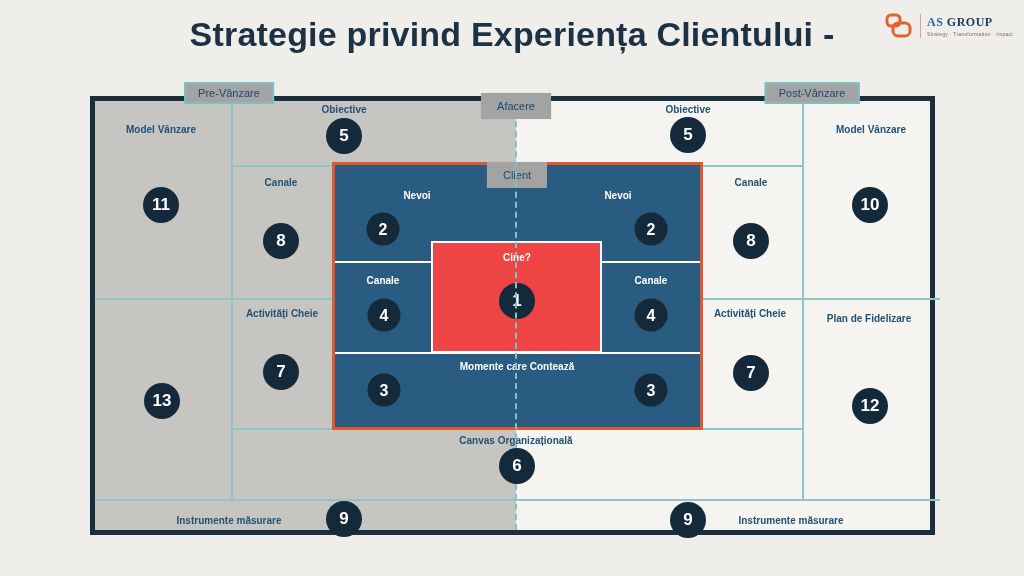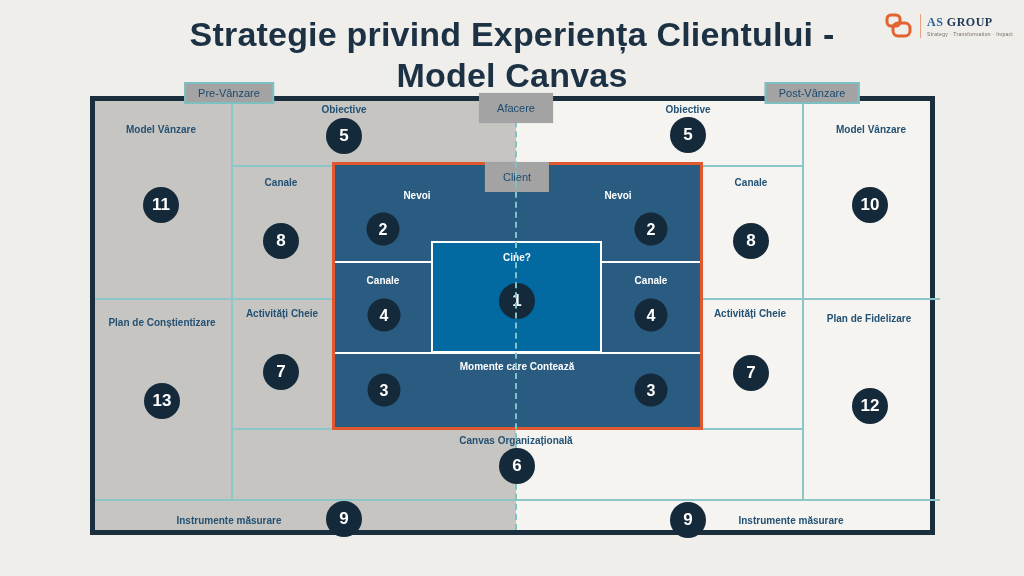--- a/index.html
+++ b/index.html
@@ -30,38 +30,37 @@
   .circle { position:absolute; transform:translate(-50%,-50%); background:#14293a; color:#fff;
             border-radius:50%; display:flex; align-items:center; justify-content:center;
             font-weight:700; z-index:4; }
   .c36 { width:36px; height:36px; font-size:17px; }
   .c33 { width:33px; height:33px; font-size:16px; }
 
   
   .tab { position:absolute; transform:translateX(-50%); background:#a3a3a3; color:#1d4a6e;
          font-weight:400; font-size:11px; padding:3px 12px; z-index:6; white-space:nowrap; }
   .tab.teal { border:2px solid #7cc0c2; }
-  .tab.plain { border:6px solid #a3a3a3; box-shadow:0 0 0 1px rgba(0,0,0,.02); }
+  .tab.plain { border:4px solid #a3a3a3; box-shadow:0 0 0 1px rgba(0,0,0,.02); }
 
   
   .orange-box { position:absolute; left:237px; top:61px; width:371px; height:268px;
                 background:#2a5b80; border:3px solid #e2582e; z-index:2; }
   .wl { position:absolute; background:#ffffff; z-index:3; }
   .cine-box { position:absolute; left:96px; top:76px; width:171px; height:112px;
-              border:2px solid #ffffff; background:#0369a1; z-index:4; }
+              border:2px solid #ffffff; background:#ef4444; z-index:4; }
   .wlbl { color:#ffffff; }
 </style>
 </head>
 <body>
 
 <div class="page">
 
   <div class="title">
     <span>Strategie privind Experiența Clientului -</span><br>
-    <span>Model Canvas</span>
   </div>
 
   <div class="logo">
     <svg width="30" height="28" viewBox="0 0 30 28">
       <rect x="3" y="3" width="13" height="11" rx="4" fill="none" stroke="#e2632f" stroke-width="3"></rect>
       <rect x="9" y="11" width="17" height="13" rx="5" fill="none" stroke="#e2632f" stroke-width="3"></rect>
     </svg>
     <div class="logo-divider"></div>
     <div>
       <div class="logo-name">
@@ -82,21 +81,20 @@
     <div class="tl" style="left:0; top:197px; width:237px; height:2px;"></div>
     <div class="tl" style="left:608px; top:197px; width:237px; height:2px;"></div>
     <div class="tl" style="left:136px; top:327px; width:101px; height:2px;"></div>
     <div class="tl" style="left:608px; top:327px; width:101px; height:2px;"></div>
     <div class="tl" style="left:0; top:398px; width:845px; height:2px;"></div>
 
     <div class="dash-center"></div>
 
     <div class="lbl" style="left:66px; top:28px;">Model Vânzare</div>
     <div class="circle c36" style="left:66px; top:104px;">11</div>
-    <div class="lbl wrap" style="left:67px; top:222px;">Plan de Conștientizare</div>
     <div class="circle c36" style="left:67px; top:300px;">13</div>
 
     <div class="lbl" style="left:249px; top:8px;">Obiective</div>
     <div class="circle c36" style="left:249px; top:35px;">5</div>
     <div class="lbl" style="left:186px; top:81px;">Canale</div>
     <div class="circle c36" style="left:186px; top:140px;">8</div>
     <div class="lbl" style="left:187px; top:212px;">Activități Cheie</div>
     <div class="circle c36" style="left:186px; top:271px;">7</div>
 
     <div class="lbl" style="left:593px; top:8px;">Obiective</div>

